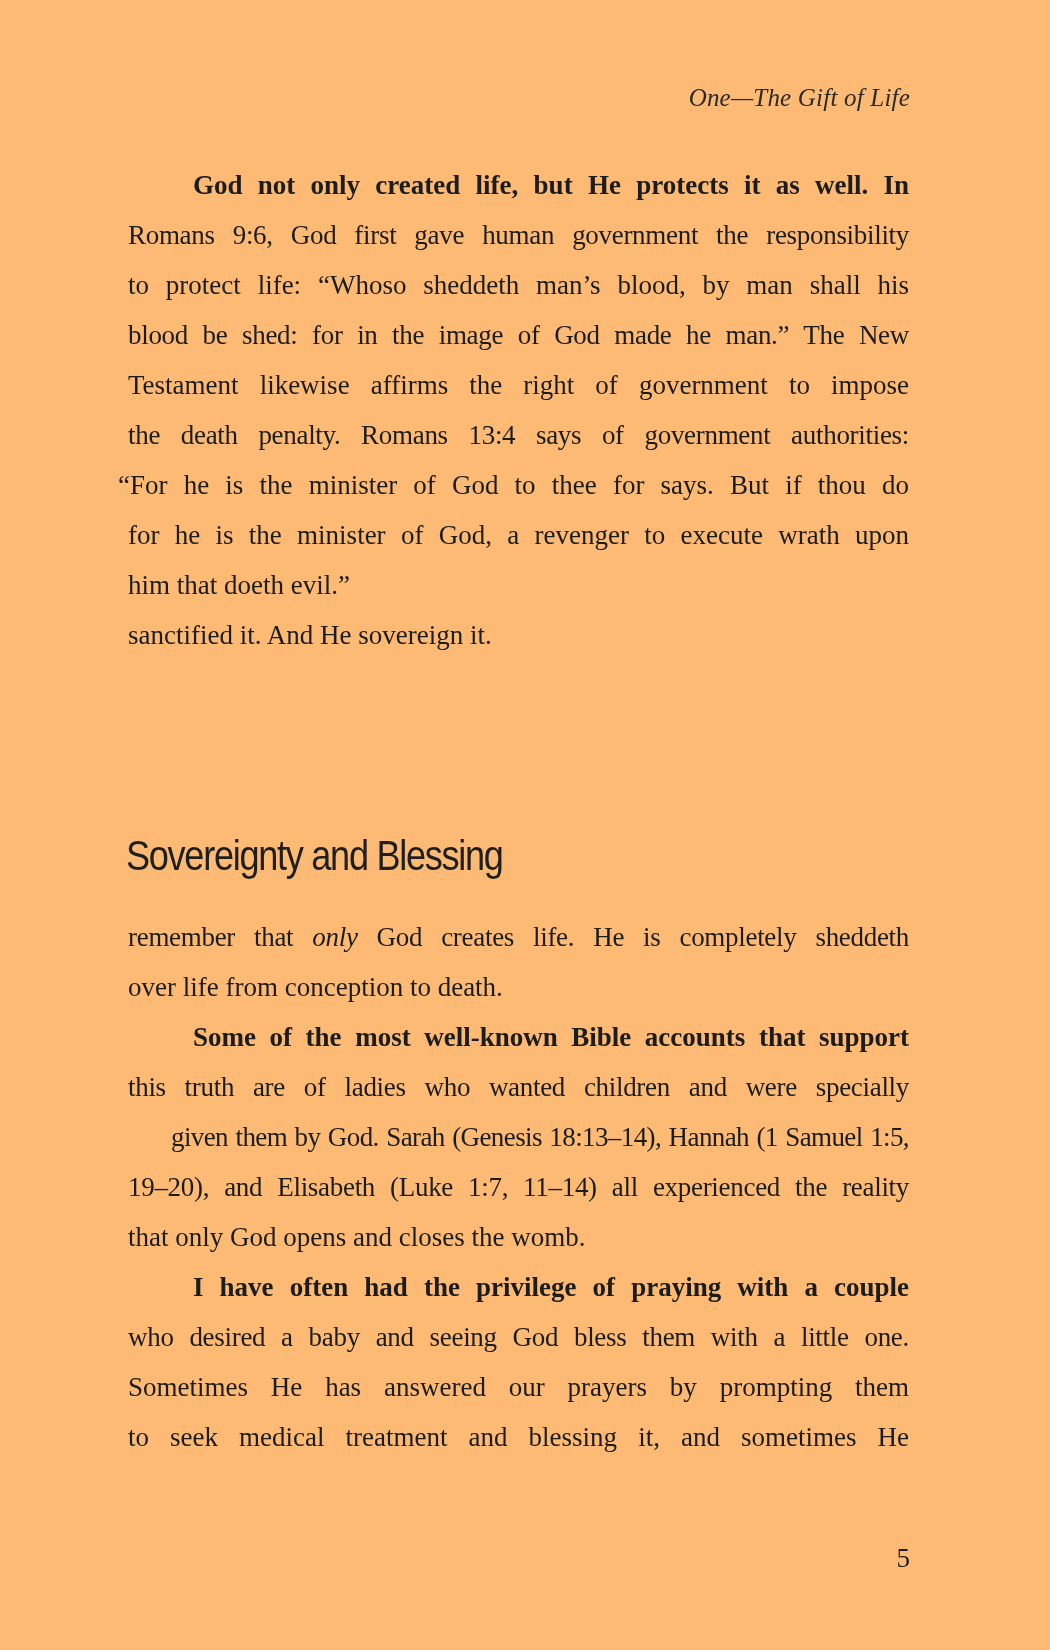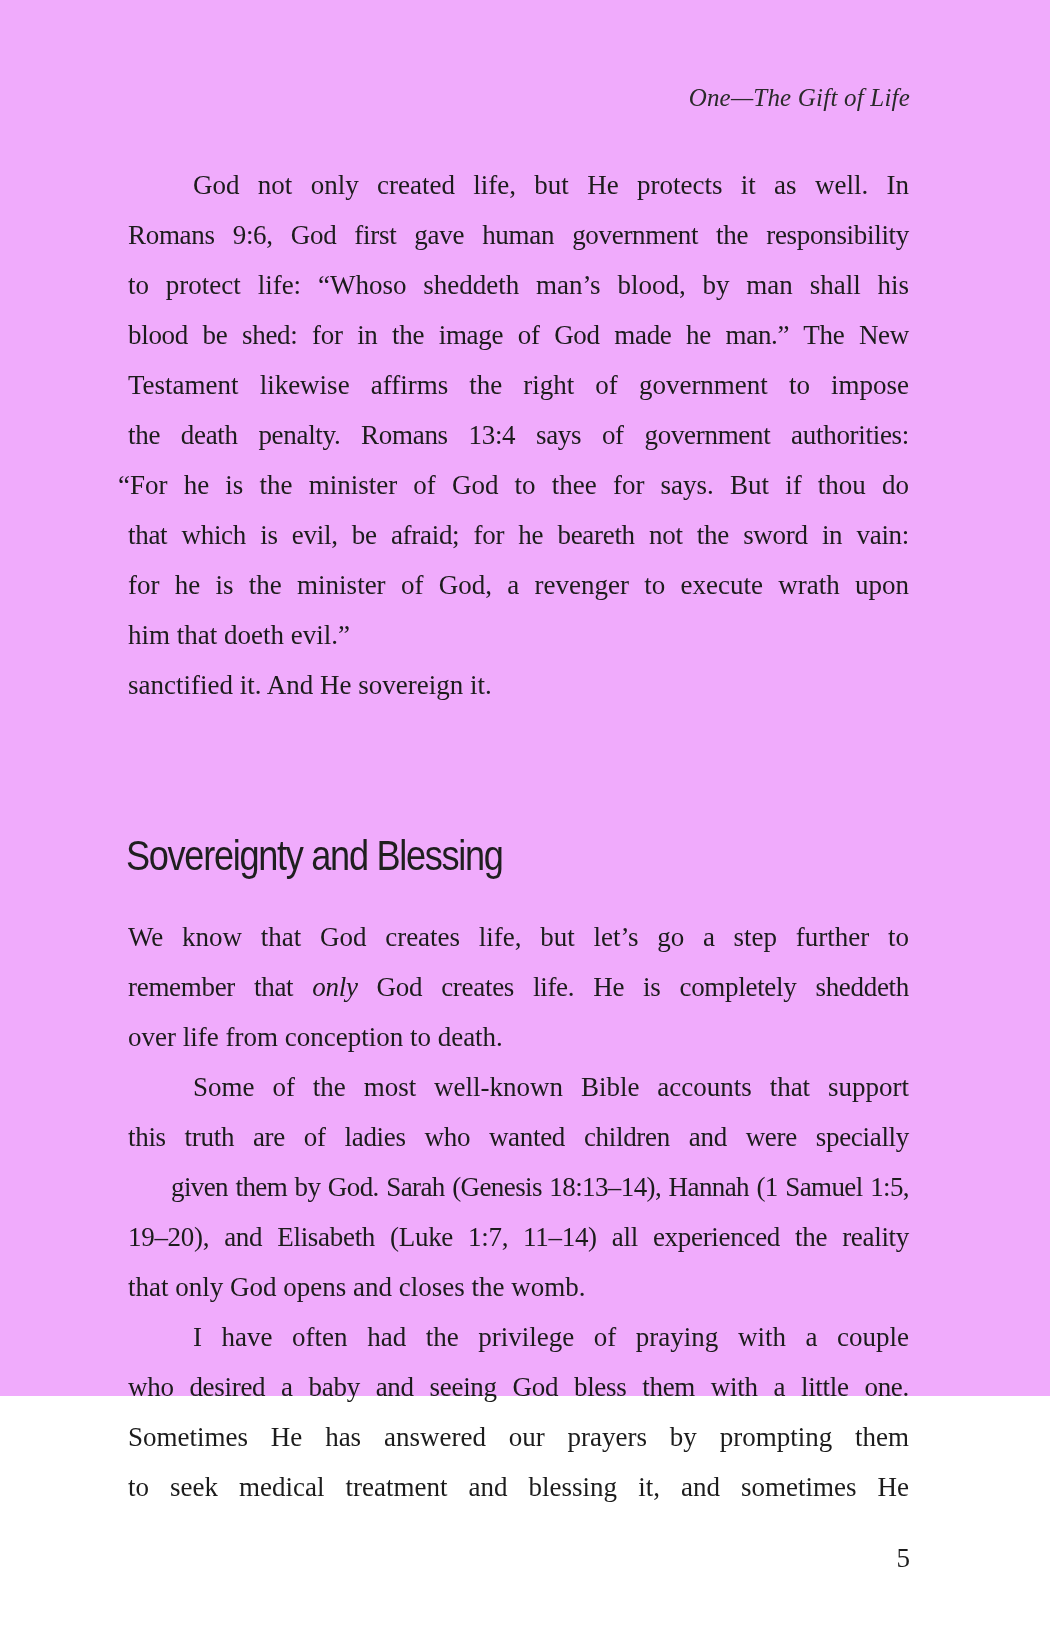--- a/index.html
+++ b/index.html
@@ -1,31 +1,31 @@
 <!DOCTYPE html>
 <html><head>
   <meta charset="utf-8">
   <style>
     html, body { margin: 0; padding: 0; background: #ffffff; }
     body { width: 1050px; height: 1650px; position: relative; overflow: hidden; color: #1c1c1c; }
-    .page { position: absolute; left: 0; top: 0; width: 1050px; height: 1396px; background: #f0abfc; }
+    .page { position: absolute; left: 0; top: 0; width: 1050px; height: 1650px; background: #fdba74; }
     .running-head {
       position: absolute; right: 140px; top: 84px;
       font-family: "Liberation Serif", "DejaVu Serif", serif;
       font-style: italic; font-size: 25px; color: #2a2a2a; letter-spacing: 0.2px;
     }
     .block { position: absolute; left: 128px; width: 781px; }
     .line {
       display: block; height: 50px; line-height: 50px; white-space: nowrap;
       font-family: "Liberation Serif", "DejaVu Serif", serif;
       font-size: 27px; color: #1c1c1c;
       text-align: justify; text-align-last: justify;
     }
     .line.last { text-align: left; text-align-last: left; }
-    .line.indent { padding-left: 65px; }
+    .line.indent { padding-left: 65px; font-weight: bold; }
     .line.hang { margin-left: -10px; }
     .line.tight { letter-spacing: -0.6px; word-spacing: -2px; margin-left: 43px; }
     .line.condensed { letter-spacing: -0.3px; }
     .line i { font-style: italic; }
     .heading {
       position: absolute; left: 126px; top: 832px;
       font-family: "Liberation Sans", "DejaVu Sans", sans-serif;
       font-size: 42px; font-weight: normal; color: #1f1f1f;
       letter-spacing: -1.5px; transform: scaleX(0.86); transform-origin: left center;
       white-space: nowrap;
@@ -45,34 +45,32 @@
 
   <div class="block" style="top:160px;">
     <div>
       <span class="line indent">God not only created life, but He protects it as well. In</span>
       <span class="line condensed">Romans 9:6, God first gave human government the responsibility</span>
       <span class="line">to protect life: “Whoso sheddeth man’s blood, by man shall his</span>
       <span class="line condensed">blood be shed: for in the image of God made he man.” The New</span>
       <span class="line">Testament likewise affirms the right of government to impose</span>
       <span class="line condensed">the death penalty. Romans 13:4 says of government authorities:</span>
       <span class="line hang" style="width:791px;">“For he is the minister of God to thee for says. But if thou do</span>
-      <span class="line condensed">that which is evil, be afraid; for he beareth not the sword in vain:</span>
       <span class="line">for he is the minister of God, a revenger to execute wrath upon</span>
       <span class="line last">him that doeth evil.”</span>
     </div>
     <div>
       <span class="line last">sanctified it. And He sovereign it.</span>
     </div>
   </div>
 
   <div class="heading">Sovereignty and Blessing</div>
 
   <div class="block" style="top:912px;">
     <div>
-      <span class="line">We know that God creates life, but let’s go a step further to</span>
       <span class="line condensed"><span>remember that </span><i>only</i><span> God creates life. He is completely sheddeth</span></span>
       <span class="line last">over life from conception to death.</span>
     </div>
     <div>
       <span class="line indent">Some of the most well-known Bible accounts that support</span>
       <span class="line condensed">this truth are of ladies who wanted children and were specially</span>
       <span class="line tight">given them by God. Sarah (Genesis 18:13–14), Hannah (1 Samuel 1:5,</span>
       <span class="line condensed">19–20), and Elisabeth (Luke 1:7, 11–14) all experienced the reality</span>
       <span class="line last">that only God opens and closes the womb.</span>
     </div>

